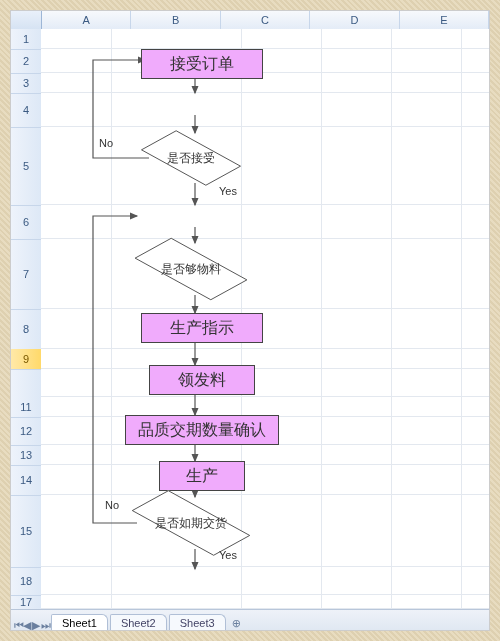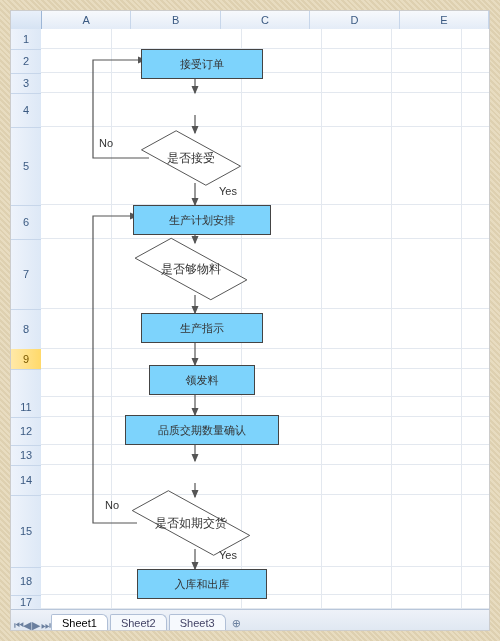--- a/index.html
+++ b/index.html
@@ -13,21 +13,21 @@
   
   .rows{position:absolute;top:18px;left:0;width:30px;bottom:0;background:linear-gradient(90deg,#eef3fb,#dde8f6);border-right:1px solid #9db6d6;font-size:11px;color:#3b5a82}
   .rows .r{position:absolute;left:0;width:100%;text-align:center;border-bottom:1px solid #c7d6ea;line-height:1}
   .rows .r.sel{background:linear-gradient(90deg,#ffe9a8,#ffd96a);color:#7a5800}
   
   .body{position:absolute;top:18px;left:30px;right:0;bottom:0;background:#fff}
   .body .vline{position:absolute;top:0;bottom:0;width:0;border-right:1px solid #e3e8ef}
   .body .hline{position:absolute;left:0;right:0;height:0;border-bottom:1px solid #e3e8ef}
   
   .flow{position:absolute;top:18px;left:30px;right:0;bottom:0;pointer-events:none}
-  .box{position:absolute;border:1.2px solid #444;background:#7dd3fc;text-align:center;font-size:11px;display:flex;align-items:center;justify-content:center;padding:3px 10px;white-space:nowrap}
+  .box{position:absolute;border:1.2px solid #444;background:#f0abfc;text-align:center;font-size:16px;display:flex;align-items:center;justify-content:center;padding:3px 10px;white-space:nowrap}
   .dia{position:absolute}
   .dia .shape{position:absolute;inset:0;transform:scaleY(.55) rotate(45deg);border:1.2px solid #444;background:#fff}
   .dia .txt{position:absolute;inset:0;display:flex;align-items:center;justify-content:center;font-size:12px;white-space:nowrap}
   svg.arrows{position:absolute;inset:0;width:100%;height:100%}
   .lbl{position:absolute;font-size:11px;color:#333}
   
   .tabs{height:20px;display:flex;align-items:flex-end;border-top:1px solid #b8c6da;background:linear-gradient(#eef2f8,#e0e8f2);font-size:11px;color:#446;padding-left:40px;gap:2px}
   .tabs .nav{position:absolute;left:14px;bottom:13px;display:flex;gap:1px}
   .tabs .nav span{width:8px;height:9px;display:inline-block;color:#6a7f9e}
   .tab{padding:2px 10px 2px 10px;border:1px solid #b0bfd6;border-bottom:none;background:#f6f9fd;border-radius:2px 6px 0 0;position:relative;top:1px}
@@ -121,53 +121,50 @@
 
       <div class="dia" style="left:104px;top:104px;width:92px;height:50px">
         <div class="shape"></div>
             <div class="txt">
               <span>是否接受</span>
             </div>
       </div>
       <div class="lbl" style="left:58px;top:108px">No</div>
       <div class="lbl" style="left:178px;top:156px">Yes</div>
 
-      <div class="box" style="left:92px;top:176px;width:116px;height:22px">
-            <span>生产计划安排</span>
-          </div>
 
       <div class="dia" style="left:96px;top:214px;width:108px;height:52px">
         <div class="shape"></div>
             <div class="txt">
               <span>是否够物料</span>
             </div>
       </div>
 
       <div class="box" style="left:100px;top:284px;width:100px;height:22px">
             <span>生产指示</span>
           </div>
       <div class="box" style="left:108px;top:336px;width:84px;height:22px">
             <span>领发料</span>
           </div>
       <div class="box" style="left:84px;top:386px;width:132px;height:22px">
             <span>品质交期数量确认</span>
           </div>
+      <div class="box" style="left:118px;top:432px;width:64px;height:22px">
+            <span>生产</span>
+          </div>
 
       <div class="dia" style="left:92px;top:468px;width:116px;height:52px">
         <div class="shape"></div>
             <div class="txt">
               <span>是否如期交货</span>
             </div>
       </div>
       <div class="lbl" style="left:64px;top:470px">No</div>
       <div class="lbl" style="left:178px;top:520px">Yes</div>
 
-      <div class="box" style="left:96px;top:540px;width:108px;height:22px">
-            <span>入库和出库</span>
-          </div>
     </div>
   </div>
 
   <div class="tabs">
     <div class="nav">
       <span>⏮</span>
       <span>◀</span>
       <span>▶</span>
       <span>⏭</span>
     </div>

